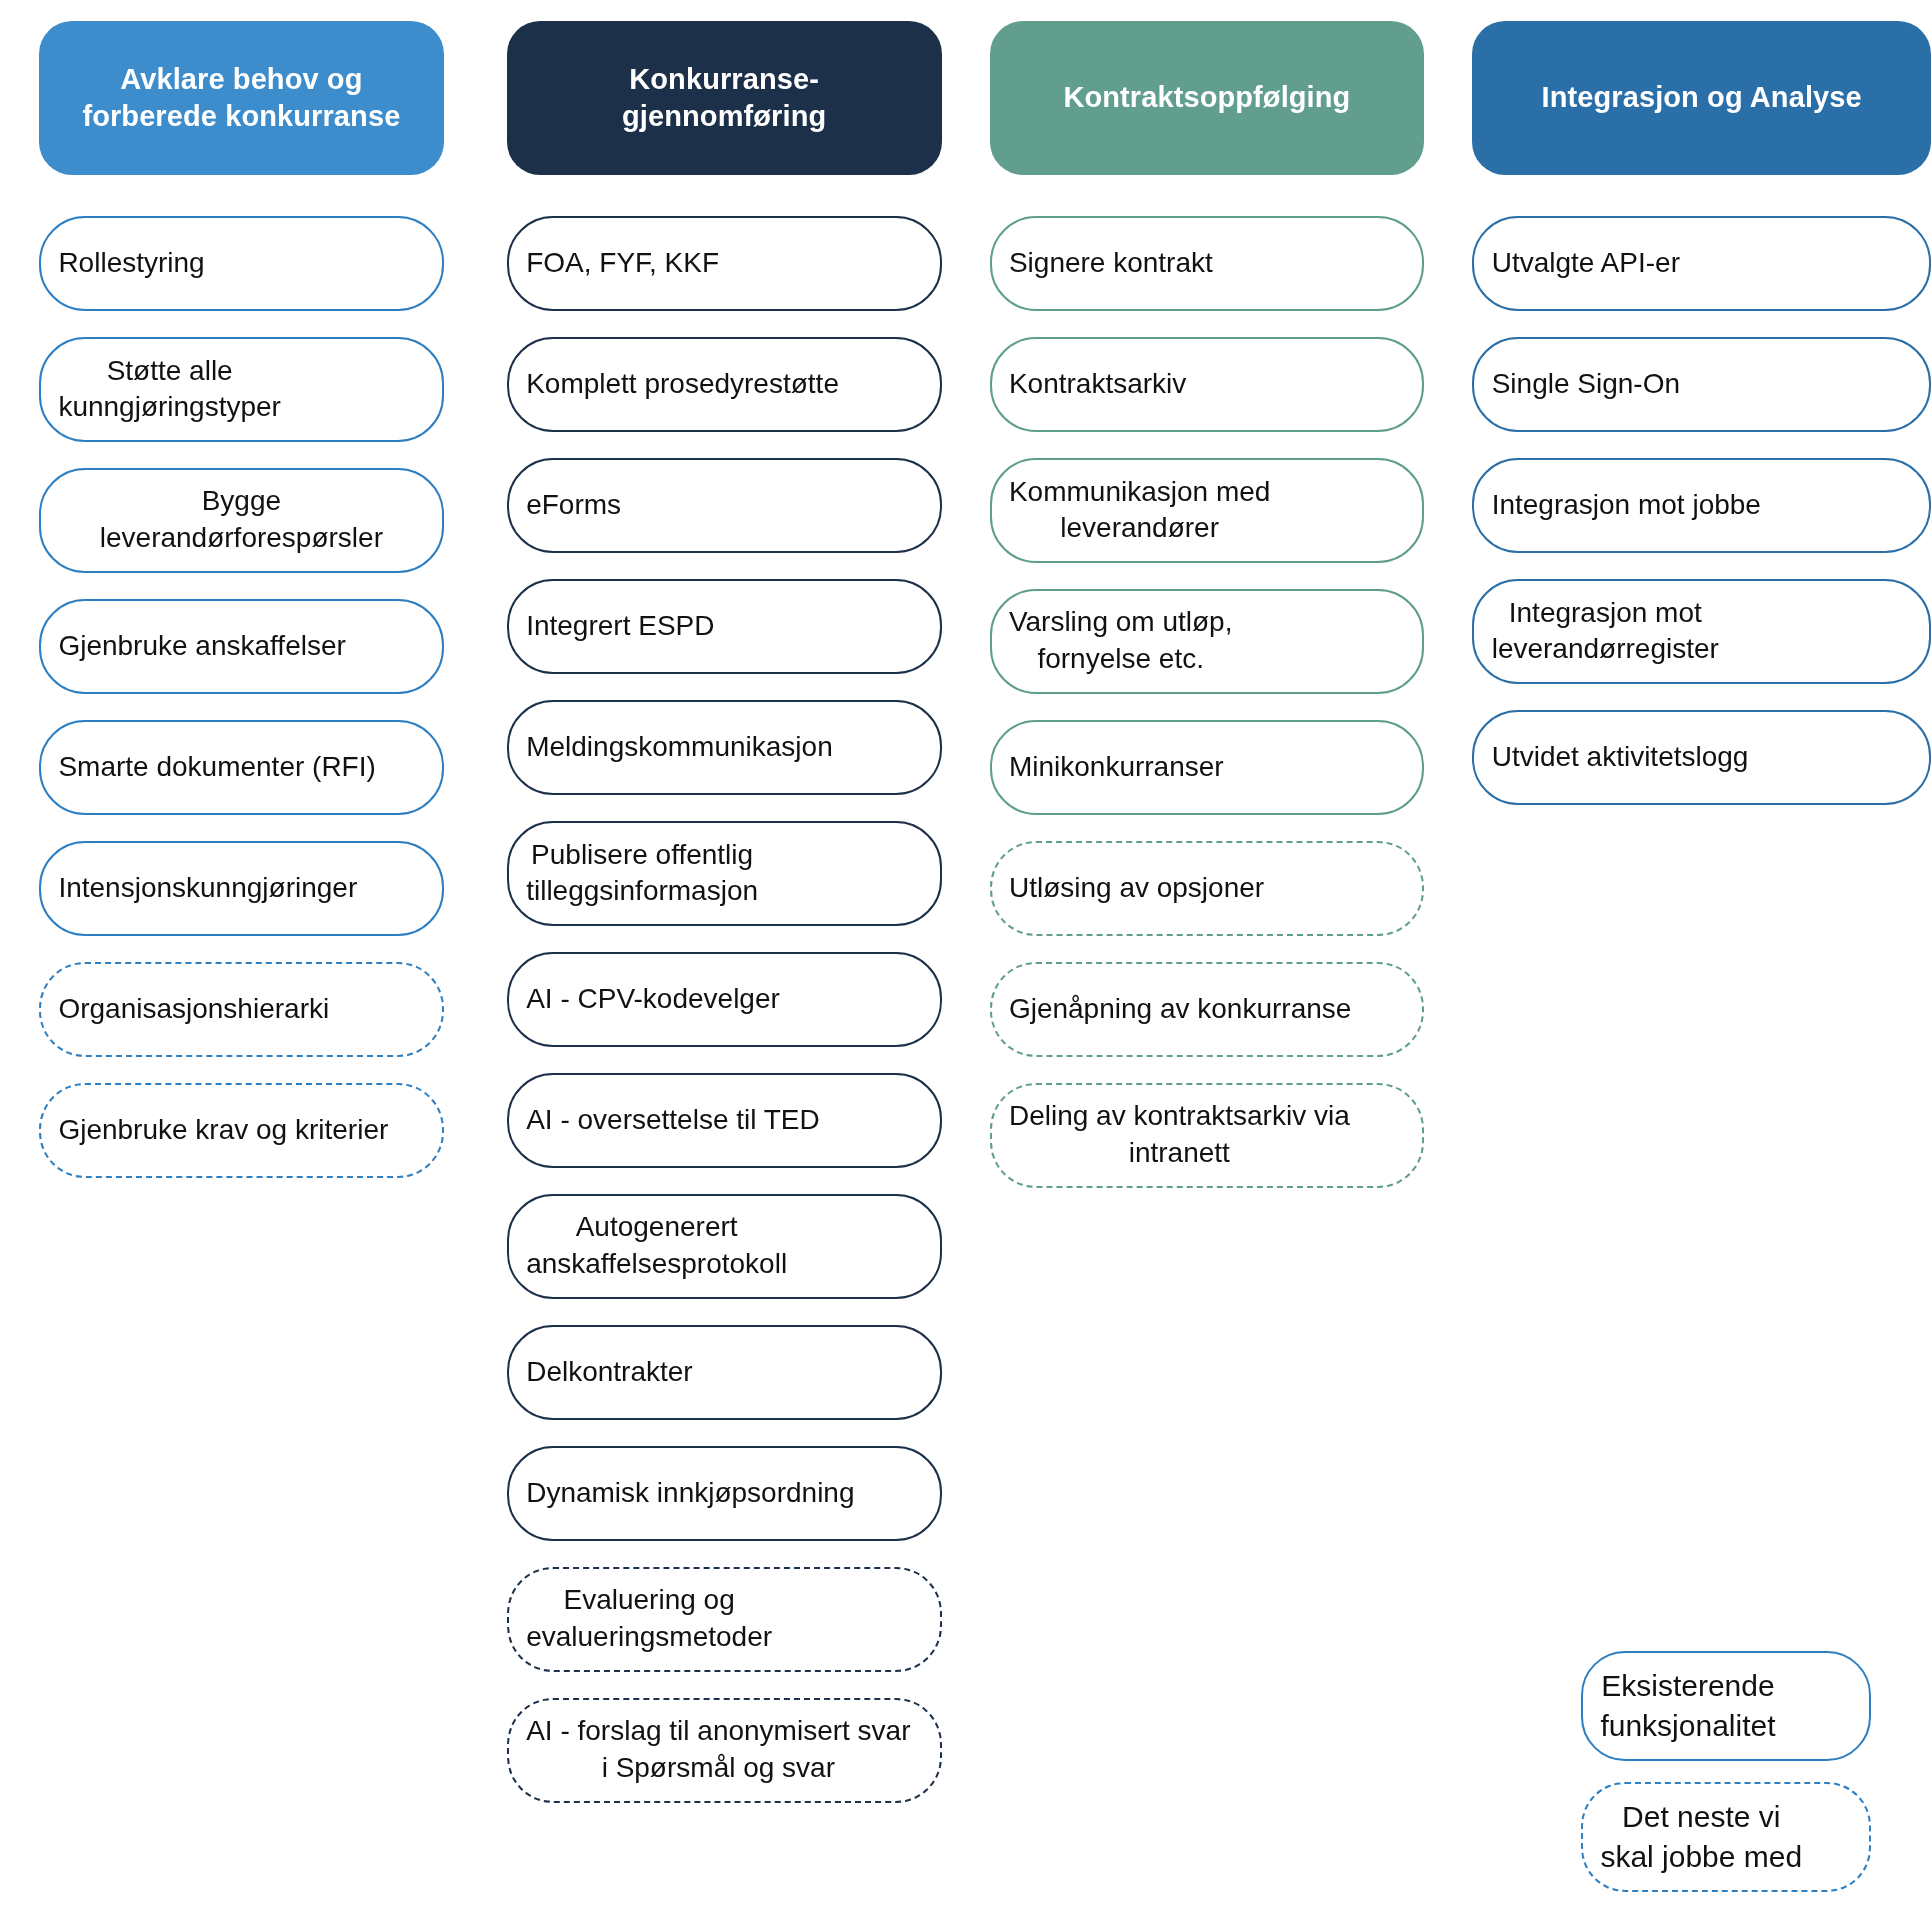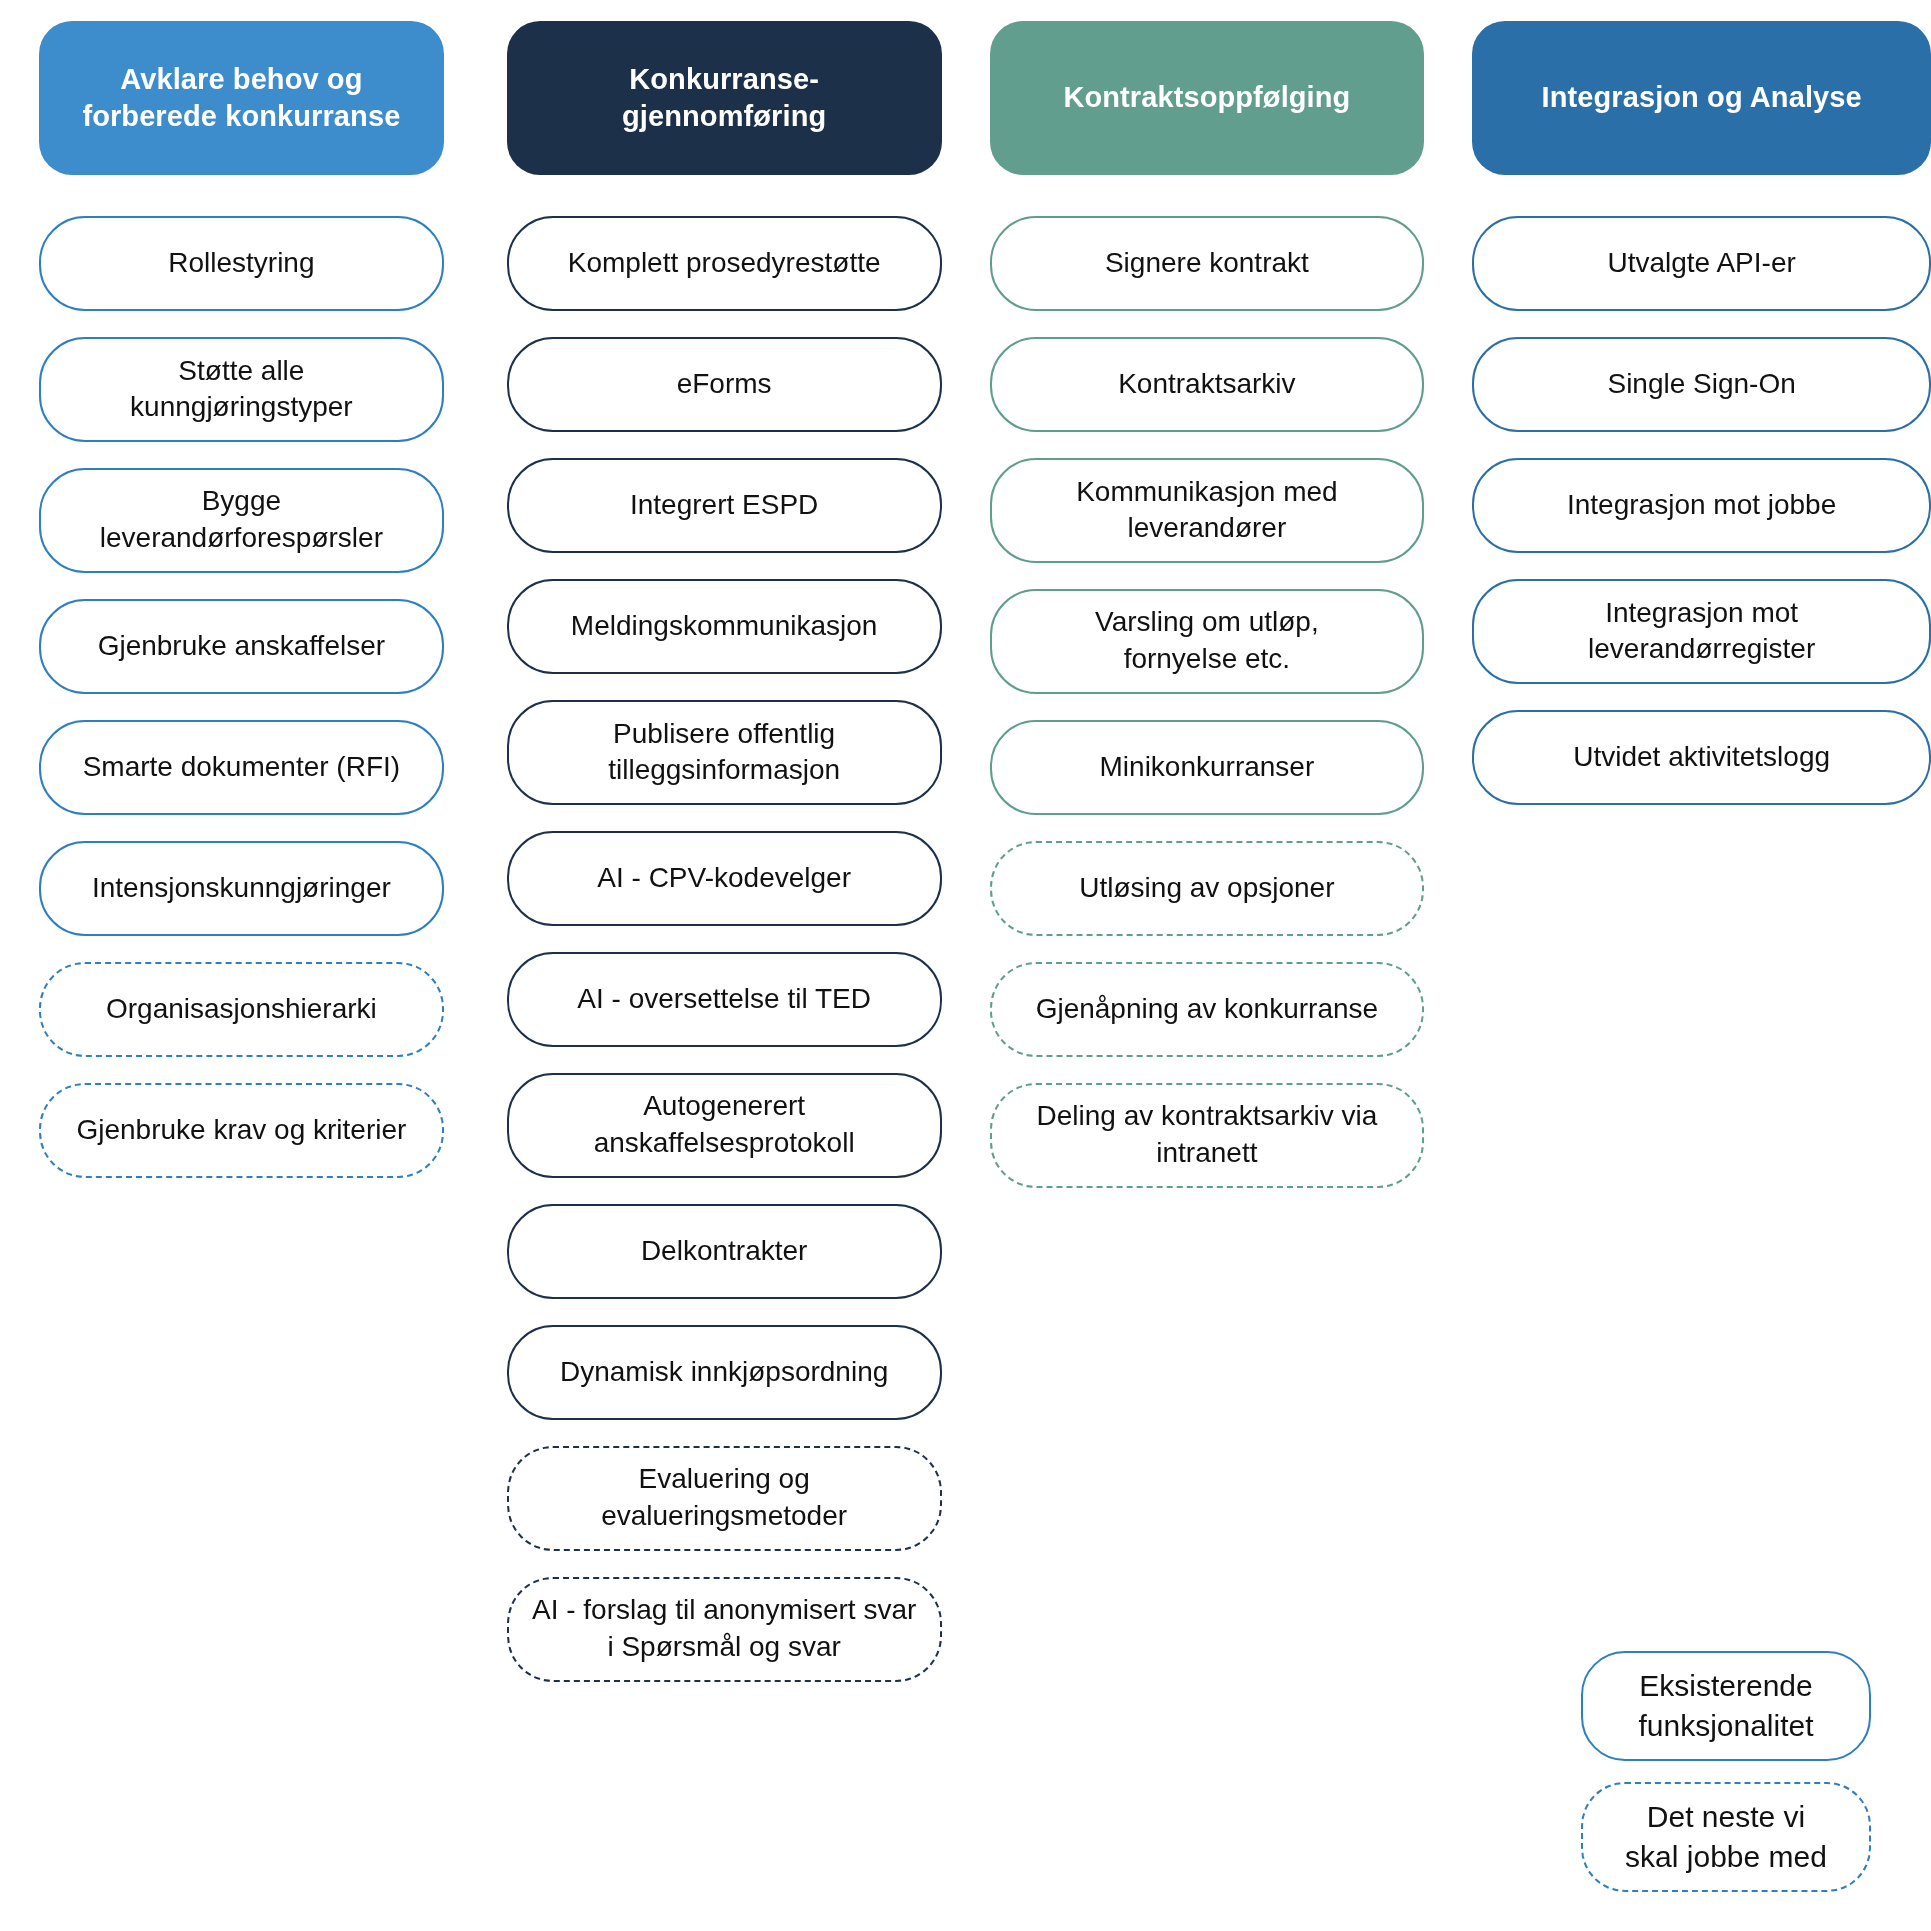--- a/index.html
+++ b/index.html
@@ -60,21 +60,20 @@
     margin-top: 41px;
     gap: 26px;
   }
 
   .node {
     background: #ffffff;
     border-radius: 46px;
     min-height: 95px;
     display: flex;
     align-items: center;
-    justify-content: center;
     text-align: center;
     font-size: 28px;
     line-height: 1.32;
     color: #111111;
     padding: 13.5px 17.4px;
     border-style: solid;
     border-width: 2.9px;
   }
 
   .node.dashed { border-style: dashed; }
@@ -131,20 +130,23 @@
           <div class="node dashed" style="border-color: rgb(46, 127, 193);">
             <span class="node-label">Gjenbruke krav og kriterier</span>
           </div>
         </div>
       </div>
       <div class="column col-1">
         <div class="col-header" style="background: rgb(28, 48, 73); white-space: pre-line;">Konkurranse-
 gjennomføring</div>
         <div class="col-items">
           <div class="node" style="border-color: rgb(28, 48, 73);">
+            <span class="node-label">FOA, FYF, KKF</span>
+          </div>
+          <div class="node" style="border-color: rgb(28, 48, 73);">
             <span class="node-label">Komplett prosedyrestøtte</span>
           </div>
           <div class="node" style="border-color: rgb(28, 48, 73);">
             <span class="node-label">eForms</span>
           </div>
           <div class="node" style="border-color: rgb(28, 48, 73);">
             <span class="node-label">Integrert ESPD</span>
           </div>
           <div class="node" style="border-color: rgb(28, 48, 73);">
             <span class="node-label">Meldingskommunikasjon</span>

